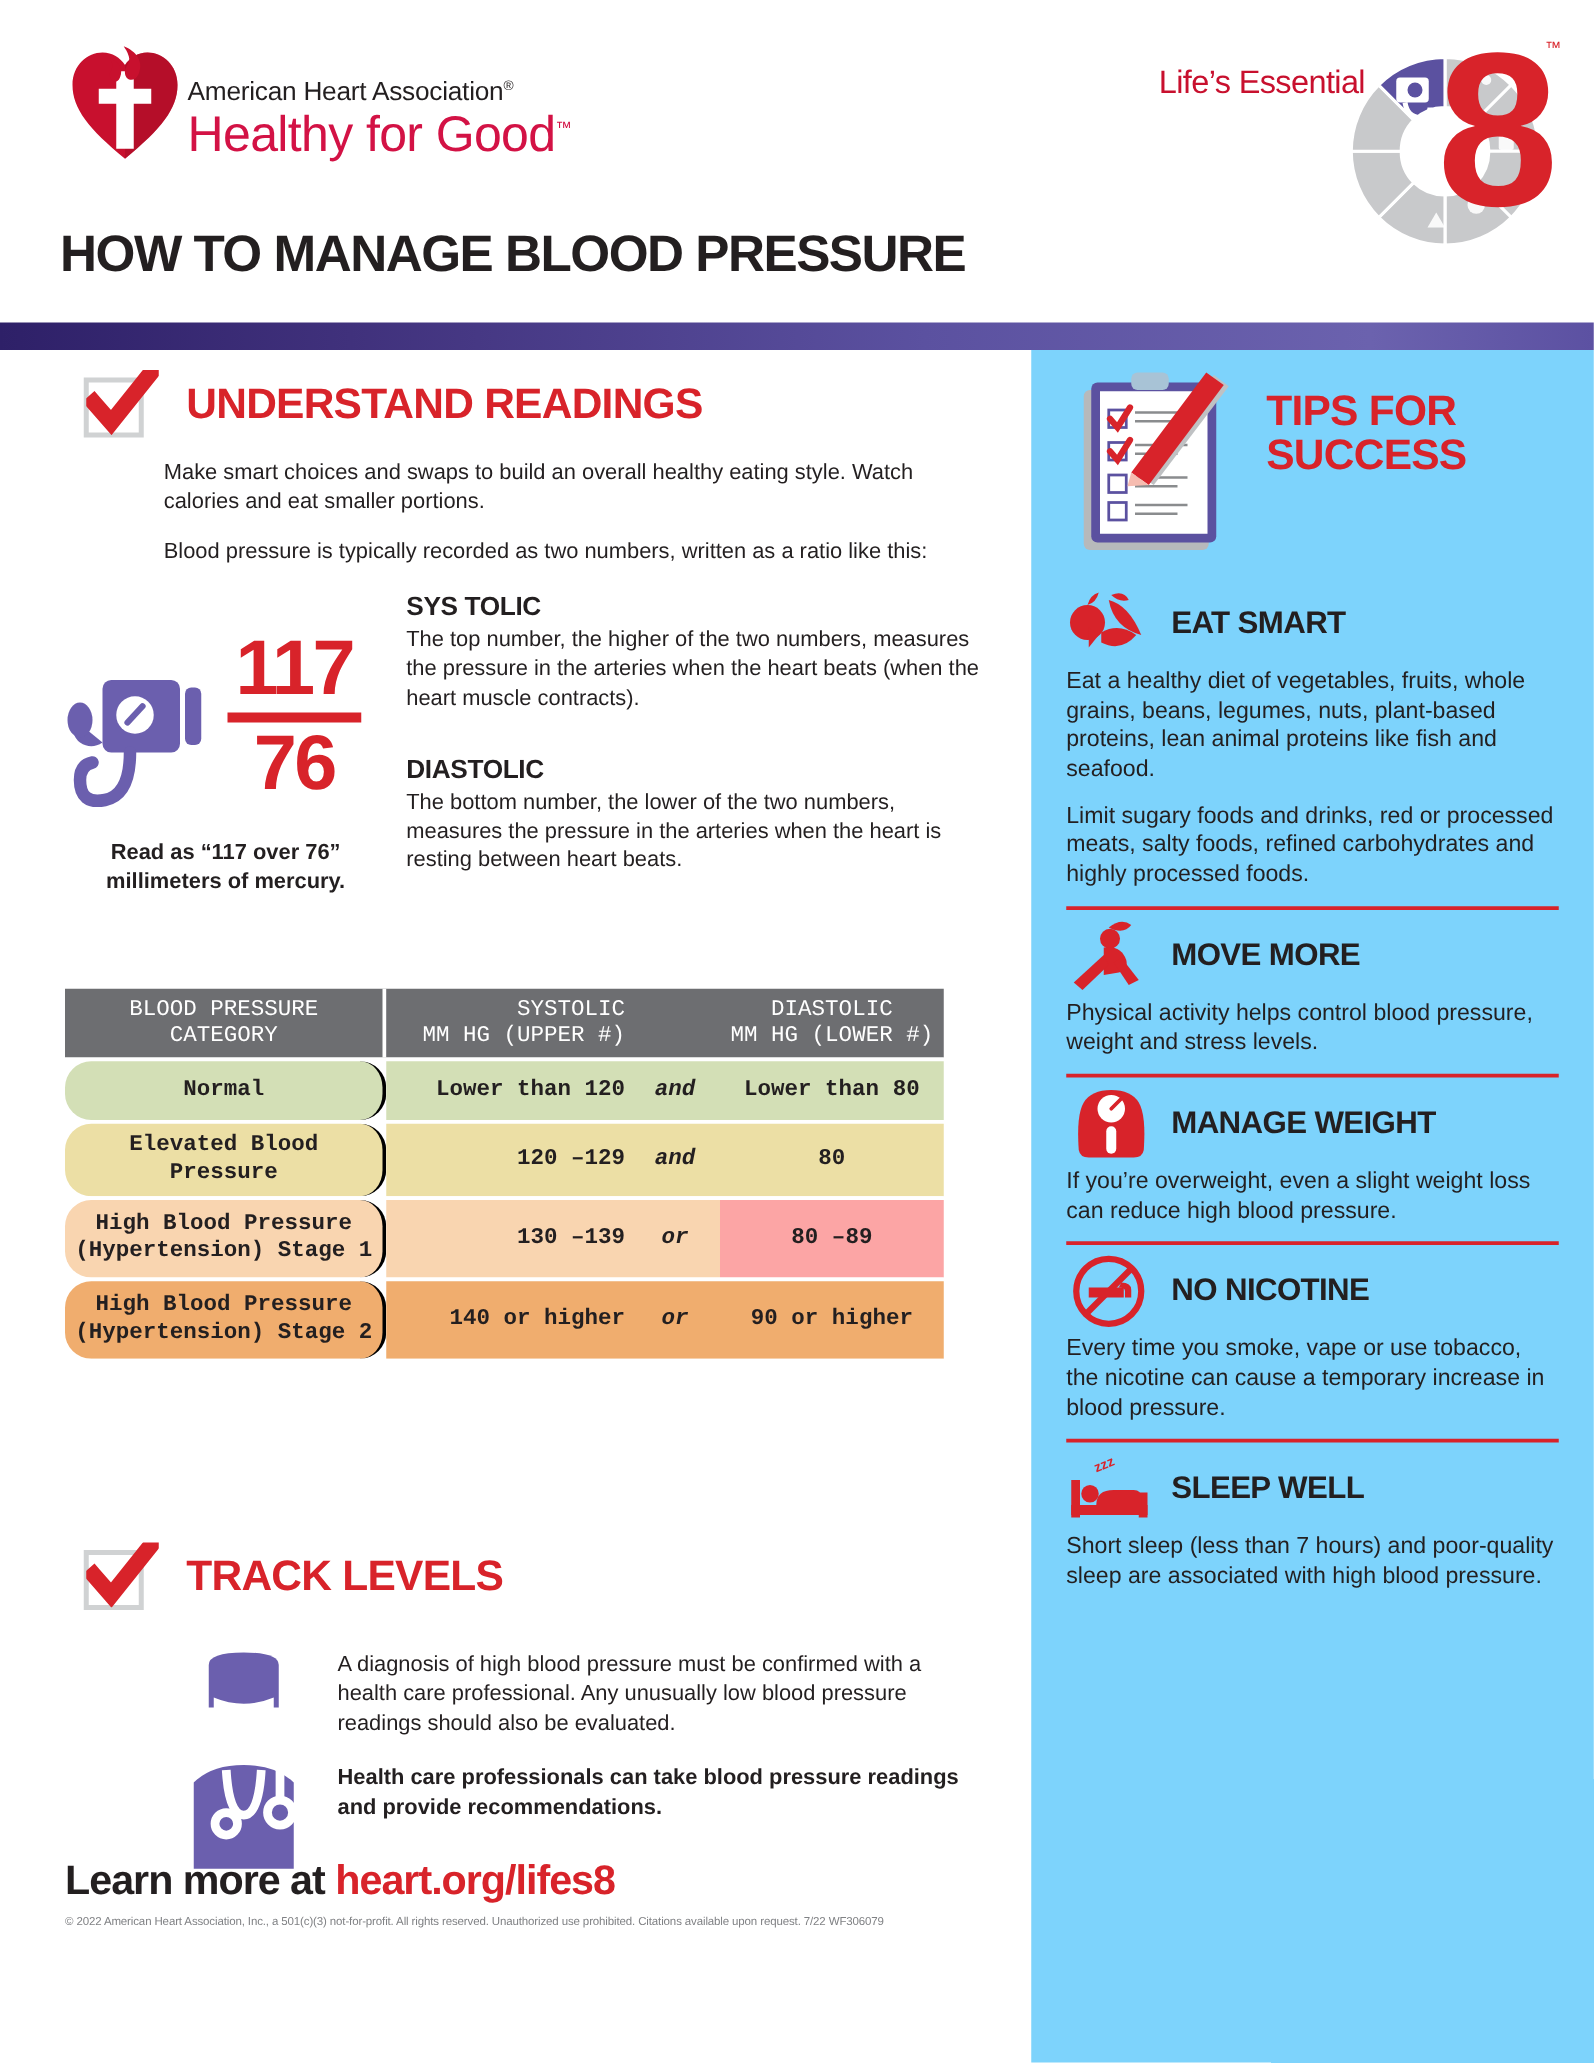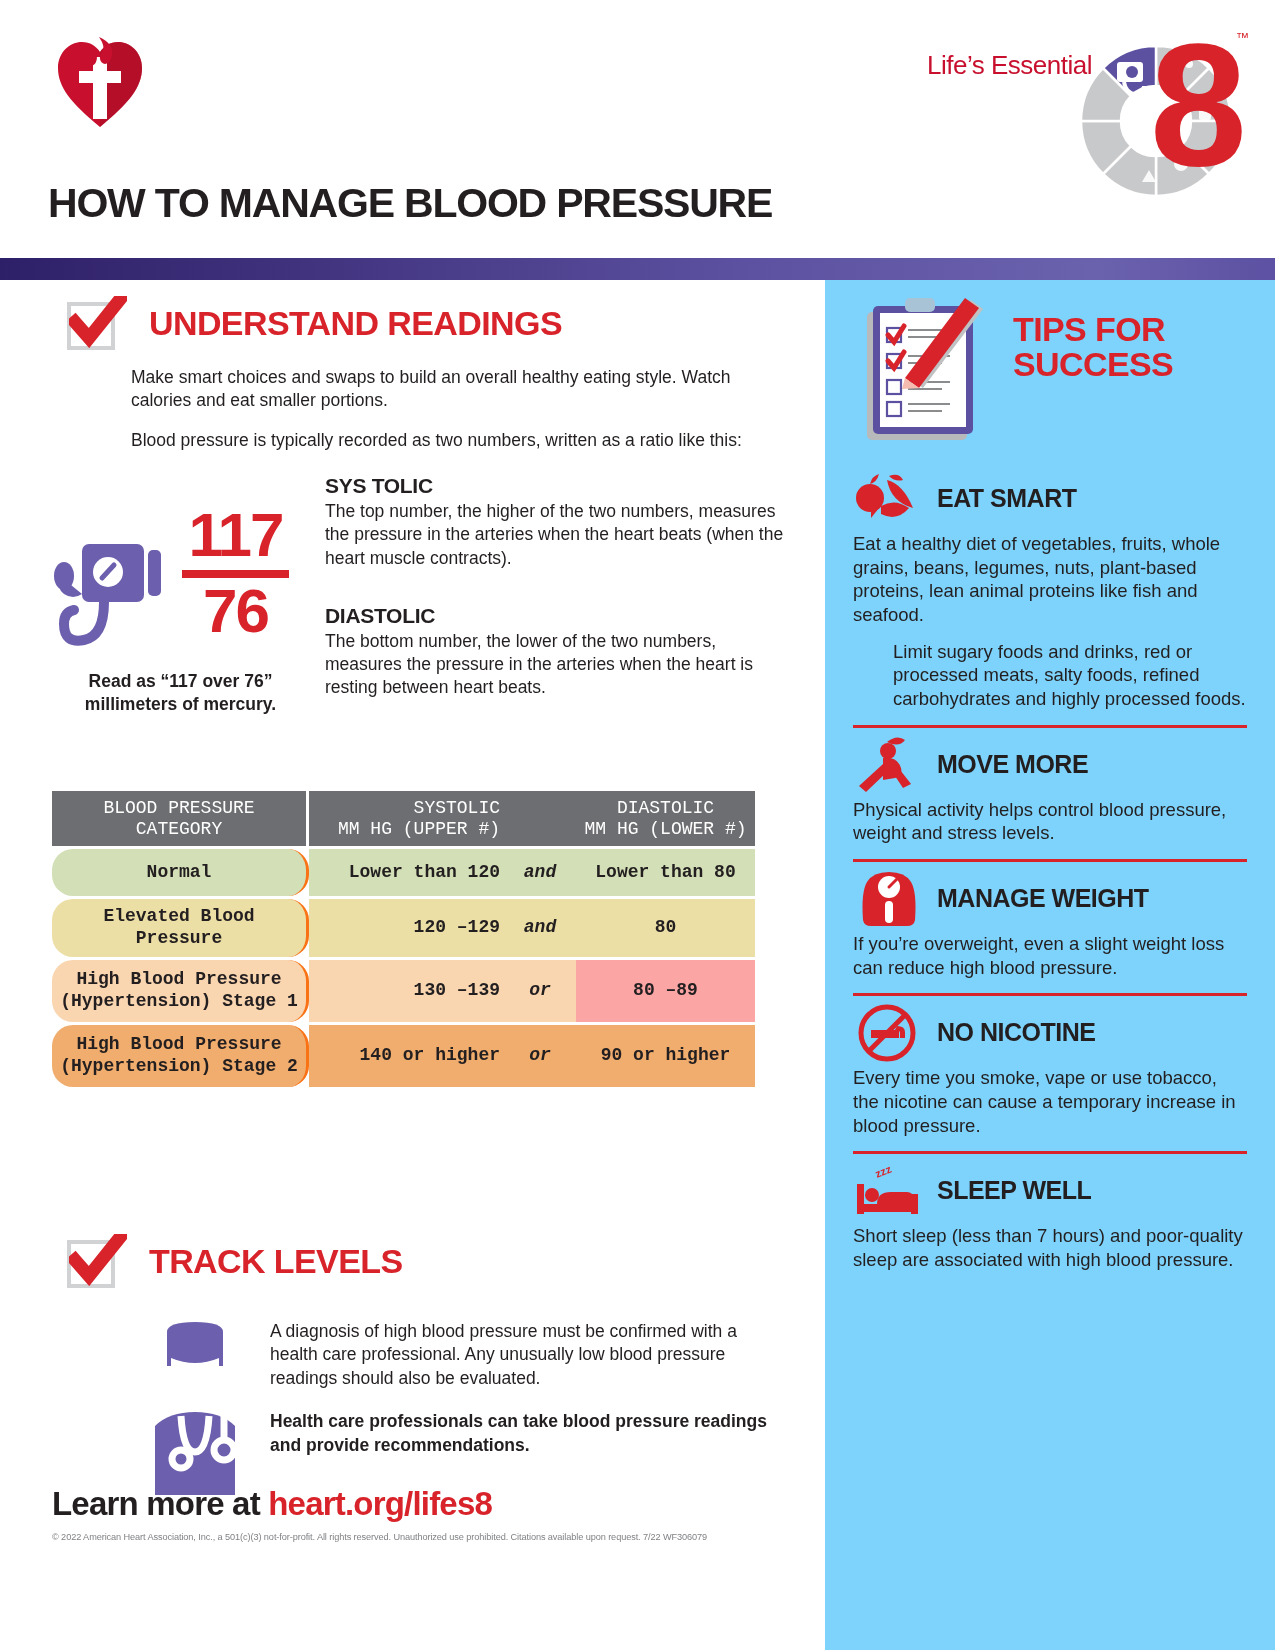--- a/index.html
+++ b/index.html
@@ -106,21 +106,21 @@
   .bp-table .cat { width:257px; text-align:center; padding:7px 8px; }
   .bp-table .sys { width:195px; text-align:right; padding:7px 4px; }
   .bp-table .conj { width:72px; text-align:center; font-style:italic; padding:7px 2px; }
   .bp-table .dia { width:179px; text-align:center; padding:7px 4px; }
   .bp-table thead td {
     background:#6d6e71; color:#fff; font-size:18px; line-height:1.15;
     padding-top:11px; padding-bottom:11px;
   }
   .bp-table thead .cat { border-right:3px solid #fff; }
   .bp-table tbody td { font-size:18px; font-weight:bold; color:#231f20; line-height:1.22; }
-  .bp-table tbody .cat { border-right:3px solid #f97316;border-radius:21px; }
+  .bp-table tbody .cat { border-right:3px solid #000000;border-radius:21px; }
   .bp-table tbody tr { }
   .row-sep td { height:3px; padding:0; background:#fff; }
 
   
   .track-wrap { position:absolute; left:0; top:960px; width:825px; }
   .doc-block { position:relative; margin-top:18px; height:185px; }
   .doctor-icon { position:absolute; left:125px; top:4px; width:140px; height:175px; }
   .doc-txt { position:absolute; left:270px; top:4px; width:500px; }
   .doc-txt .b { font-weight:bold; }
 
@@ -155,37 +155,45 @@
   .tip-icon { position:absolute; left:0; top:0; width:72px; height:58px; }
   .tip-name {
     position:absolute; left:84px; top:14px;
     font-size:25px; font-weight:bold; color:#231f20;
     letter-spacing:-0.5px; font-family:"Liberation Sans", sans-serif;
   }
   .tip-body {
     font-size:18.5px; line-height:1.28; color:#231f20;
     font-family:"Liberation Sans", sans-serif;
   }
-  .tip-body + .tip-body { margin-top:13px;margin-left:40px; }
+  .tip-body + .tip-body { margin-top:13px; }
 </style>
 </head>
 <body>
 
 <div class="header">
 
   <span class="aha-logo">
     <svg viewBox="0 0 90 95" width="90" height="95">
       <path d="M45 92 C16 68 3 52 3 33 C3 17 15 7 27 7 C35 7 41 11 45 17 C49 11 55 7 63 7 C75 7 87 17 87 33 C87 52 74 68 45 92 Z" fill="#c8102e"></path>
       <path d="M45 92 C74 68 87 52 87 33 C87 17 75 7 63 7 C55 7 49 11 45 17 Z" fill="#a50d26" opacity="0.55"></path>
       <path d="M38 22 L52 22 L52 36 L66 36 L66 48 L52 48 L52 84 L38 84 L38 48 L24 48 L24 36 L38 36 Z" fill="#ffffff"></path>
       <path d="M44 2 C54 6 60 14 56 24 C53 31 46 30 45 24 C44 18 50 16 48 10 C47 6 45 4 44 2 Z" fill="#c8102e"></path>
       <path d="M33 12 C40 14 44 20 41 27 C39 32 34 31 33 27 C32 22 36 20 35 16 C34 14 33 13 33 12 Z" fill="#c8102e"></path>
     </svg>
   </span>
 
+  <div class="brand-text">
+    <div class="brand-line1">
+      <span>American Heart Association</span><sup>®</sup>
+    </div>
+    <div class="brand-line2">
+      <span>Healthy for Good</span><sup>™</sup>
+    </div>
+  </div>
 
   <div class="page-title">HOW TO MANAGE BLOOD PRESSURE</div>
 
   <div class="le8">
     <span class="le8-ring">
       <svg viewBox="0 0 175 175" width="175" height="175">
         <g fill="#c8c9cb" stroke="#ffffff" stroke-width="2.5">
           <path d="M87 12 A75 75 0 0 1 140 34 L112 62 A35 35 0 0 0 87 52 Z"></path>
           <path d="M140 34 A75 75 0 0 1 162 87 L122 87 A35 35 0 0 0 112 62 Z"></path>
           <path d="M162 87 A75 75 0 0 1 140 140 L112 112 A35 35 0 0 0 122 87 Z"></path>

